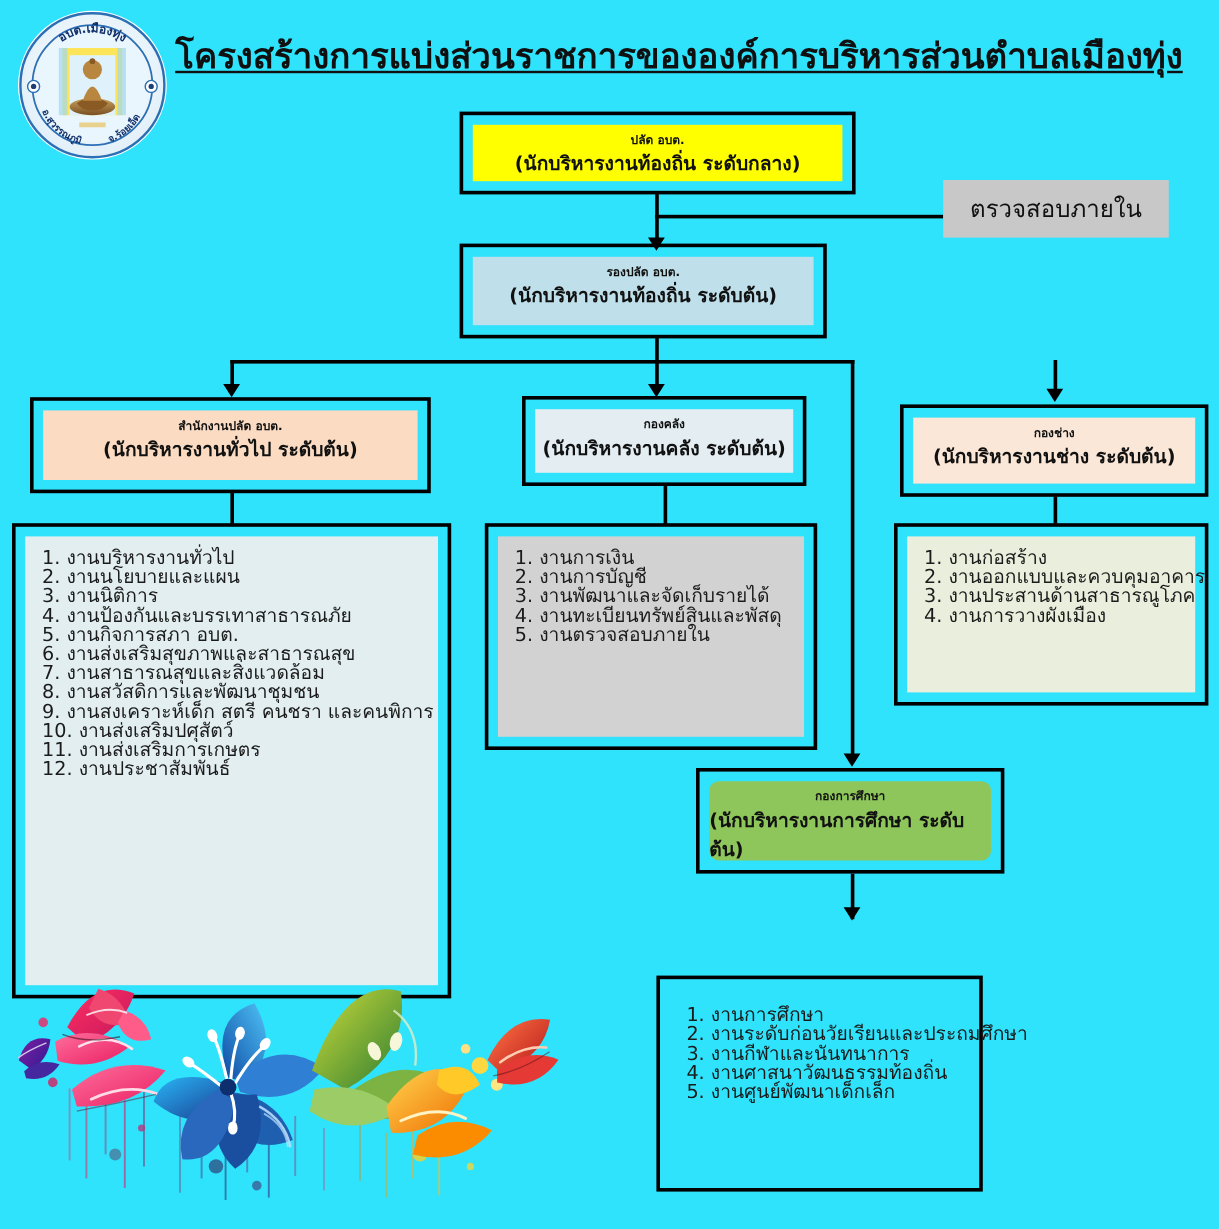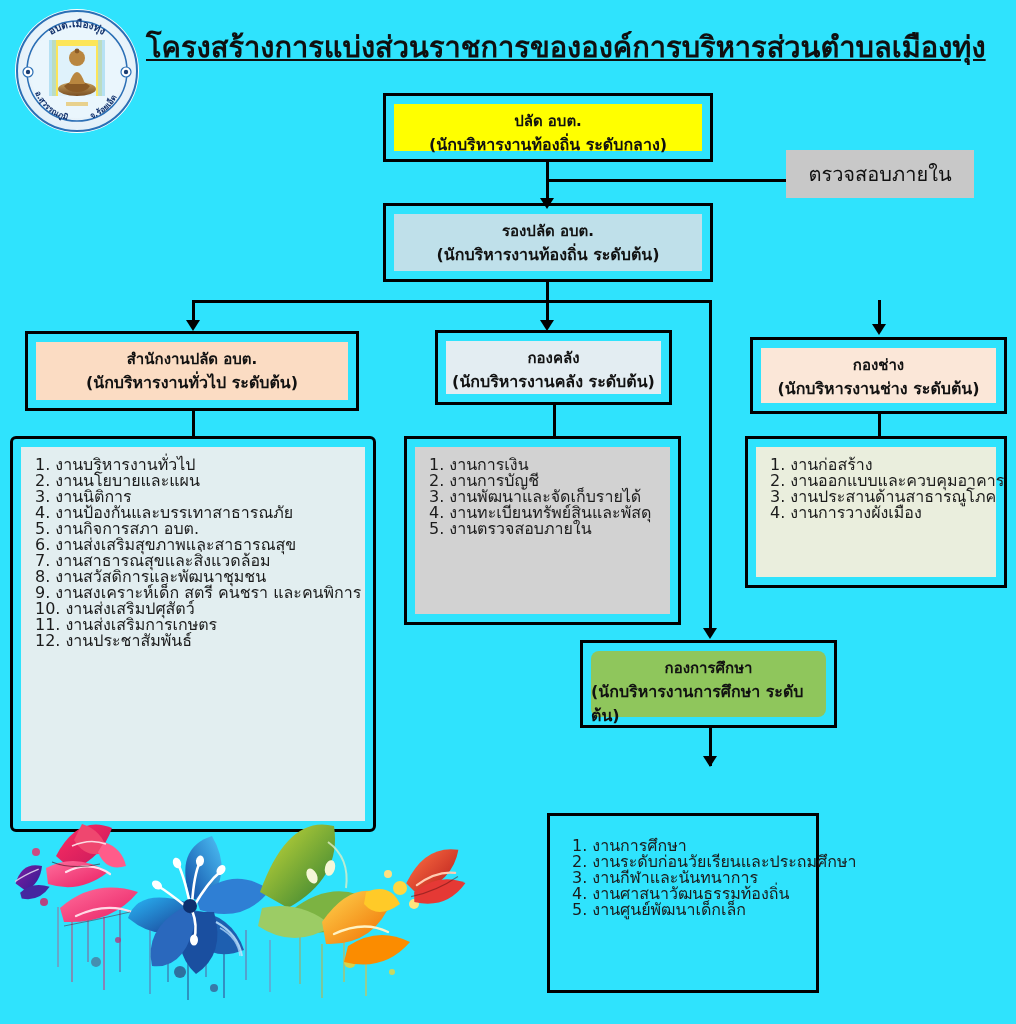--- a/index.html
+++ b/index.html
@@ -24,21 +24,21 @@
     letter-spacing:0px;
   }
 
   
   .node{position:absolute;border:3px solid #000;box-sizing:border-box;background:transparent;}
   .node .fill{
     position:absolute;left:8px;right:8px;top:8px;bottom:8px;
     display:flex;flex-direction:column;align-items:center;
     padding-top:6px;box-sizing:border-box;
   }
-  .node .l1{font-size:15px;font-weight:bold;color:#111;line-height:1.5;}
+  .node .l1{font-size:10px;font-weight:bold;color:#111;line-height:1.5;}
   .node .l2{font-size:16px;font-weight:bold;color:#111;line-height:1.5;}
 
   
   .panel{position:absolute;border:3px solid #000;box-sizing:border-box;}
   .panel .inner{
     position:absolute;left:8px;right:8px;top:8px;bottom:8px;
     box-sizing:border-box;padding:10px 6px 6px 14px;
   }
   .panel .inner .li{font-size:16px;color:#1b1b1b;line-height:1.0;white-space:nowrap;}
 
@@ -153,21 +153,21 @@
     <div class="fill" style="background:#ffff00;">
       <div class="l1">ปลัด อบต.</div>
       <div class="l2">(นักบริหารงานท้องถิ่น ระดับกลาง)</div>
     </div>
   </div>
 
   <div class="audit" style="left:786px;top:150px;width:188px;height:48px;">
     <span>ตรวจสอบภายใน</span>
   </div>
 
-  <div class="node" style="left:383px;top:203px;width:330px;height:79px;">
+  <div class="node" style="left:383px;top:203px;width:306px;height:79px;">
     <div class="fill" style="background:#bfe0ea;">
       <div class="l1">รองปลัด อบต.</div>
       <div class="l2">(นักบริหารงานท้องถิ่น ระดับต้น)</div>
     </div>
   </div>
 
   <div class="node" style="left:25px;top:331px;width:334px;height:80px;padding-left:10px;">
     <div class="fill" style="background:#fbdcc3;">
       <div class="l1">สำนักงานปลัด อบต.</div>
       <div class="l2">(นักบริหารงานทั่วไป ระดับต้น)</div>
@@ -188,21 +188,21 @@
     </div>
   </div>
 
   <div class="node" style="left:580px;top:640px;width:257px;height:88px;">
     <div class="fill" style="background:#8fc65c;border-radius:8px;">
       <div class="l1">กองการศึกษา</div>
       <div class="l2">(นักบริหารงานการศึกษา ระดับต้น)</div>
     </div>
   </div>
 
-  <div class="panel" style="left:10px;top:436px;width:366px;height:396px;border-radius:6px;">
+  <div class="panel" style="left:10px;top:436px;width:366px;height:396px;">
     <div class="inner" style="background:#e2eef0;line-height:30px;">
       <div class="li">1. งานบริหารงานทั่วไป</div>
       <div class="li">2. งานนโยบายและแผน</div>
       <div class="li">3. งานนิติการ</div>
       <div class="li">4. งานป้องกันและบรรเทาสาธารณภัย</div>
       <div class="li">5. งานกิจการสภา อบต.</div>
       <div class="li">6. งานส่งเสริมสุขภาพและสาธารณสุข</div>
       <div class="li">7. งานสาธารณสุขและสิ่งแวดล้อม</div>
       <div class="li">8. งานสวัสดิการและพัฒนาชุมชน</div>
       <div class="li">9. งานสงเคราะห์เด็ก สตรี คนชรา และคนพิการ</div>

